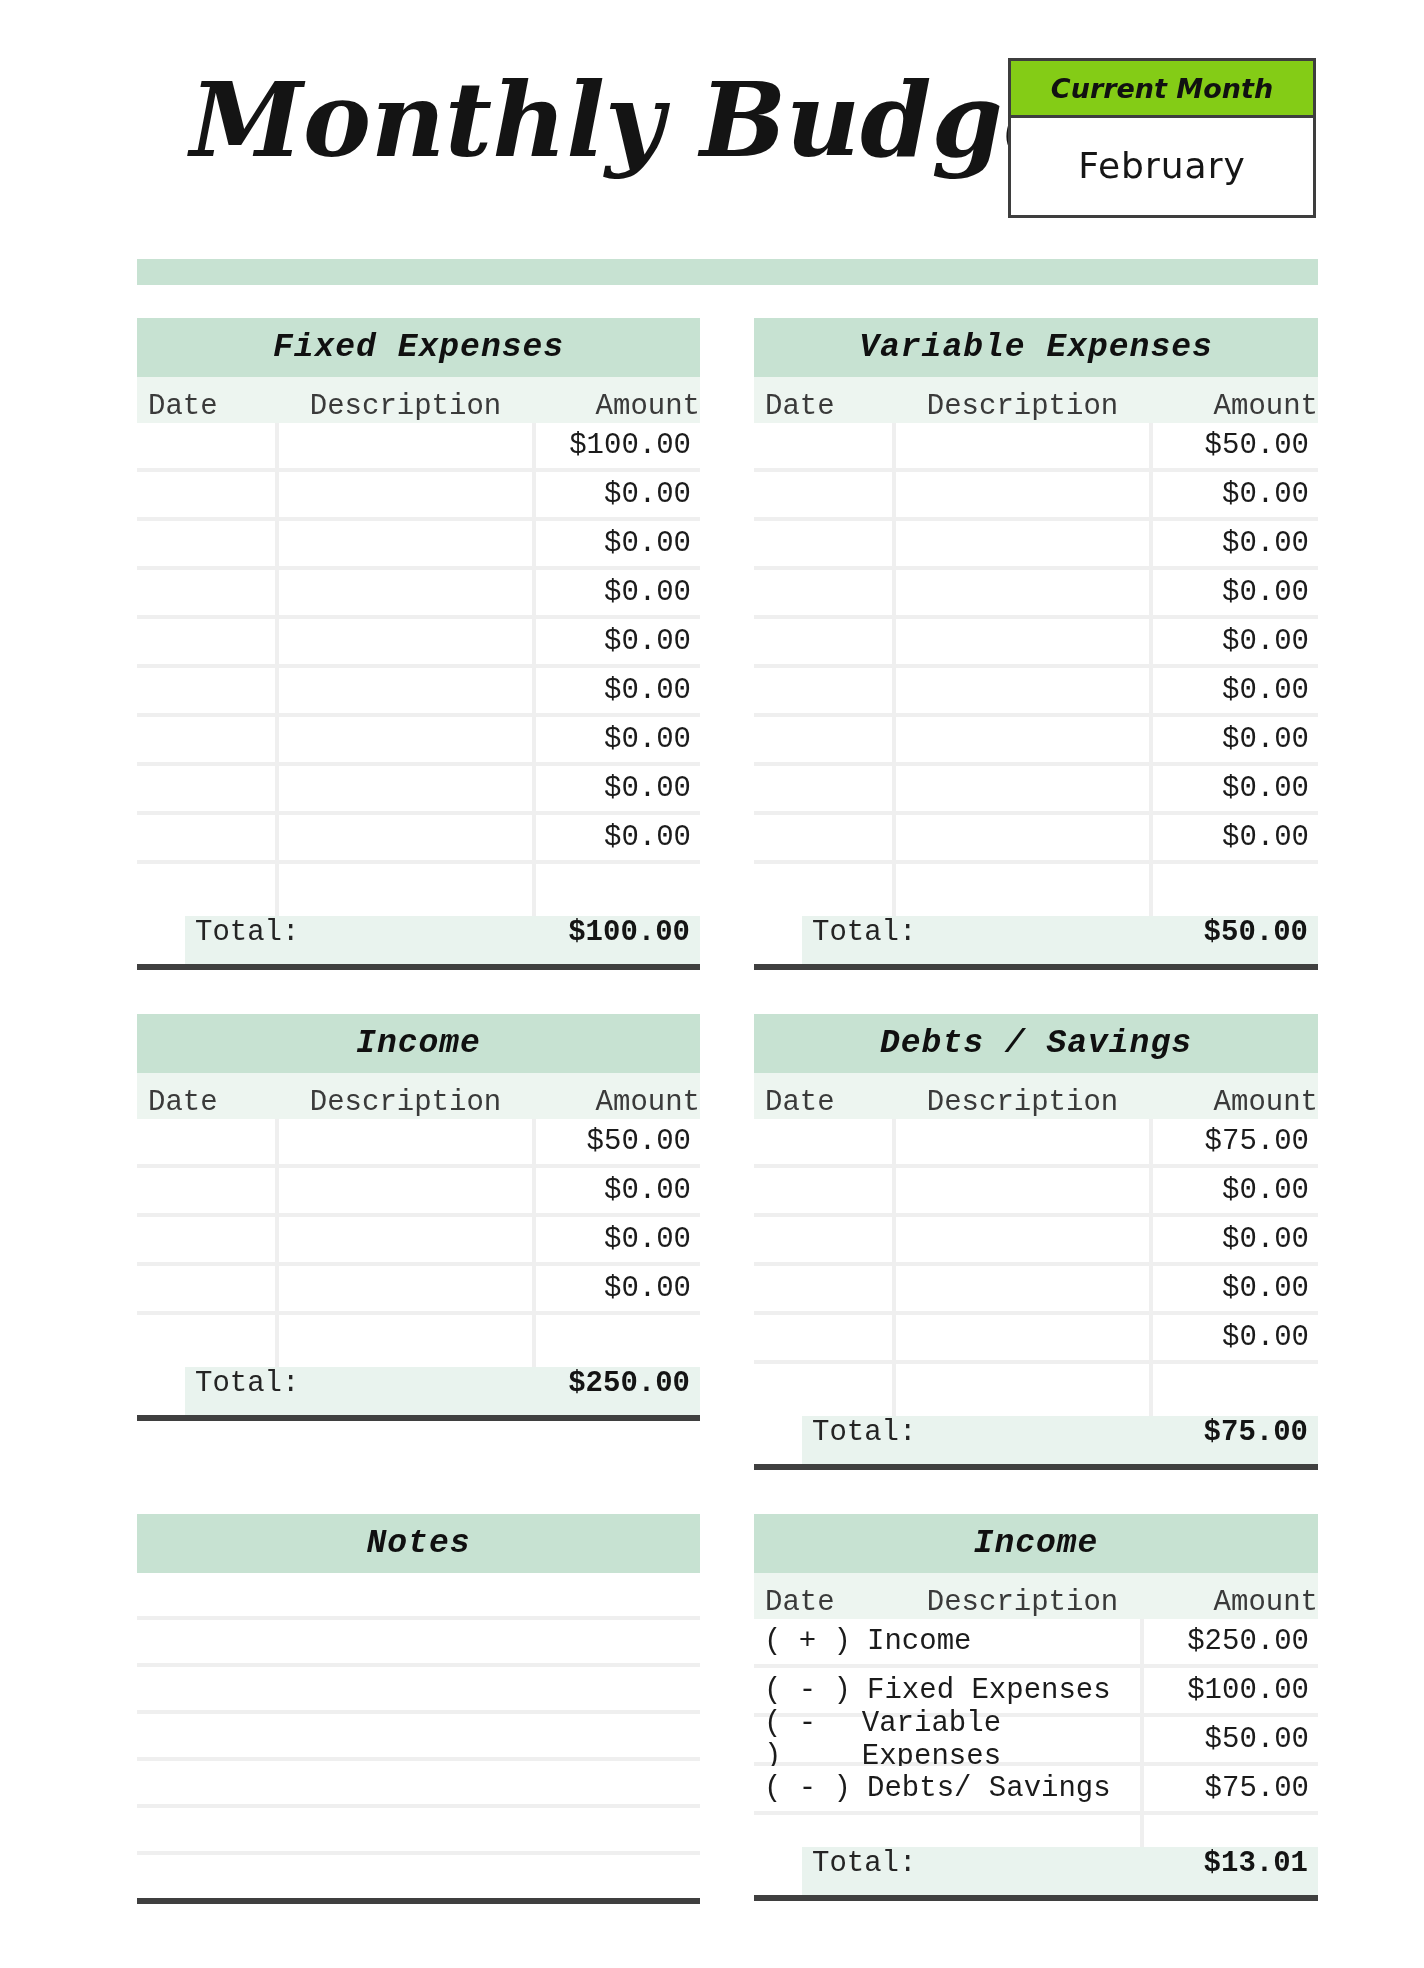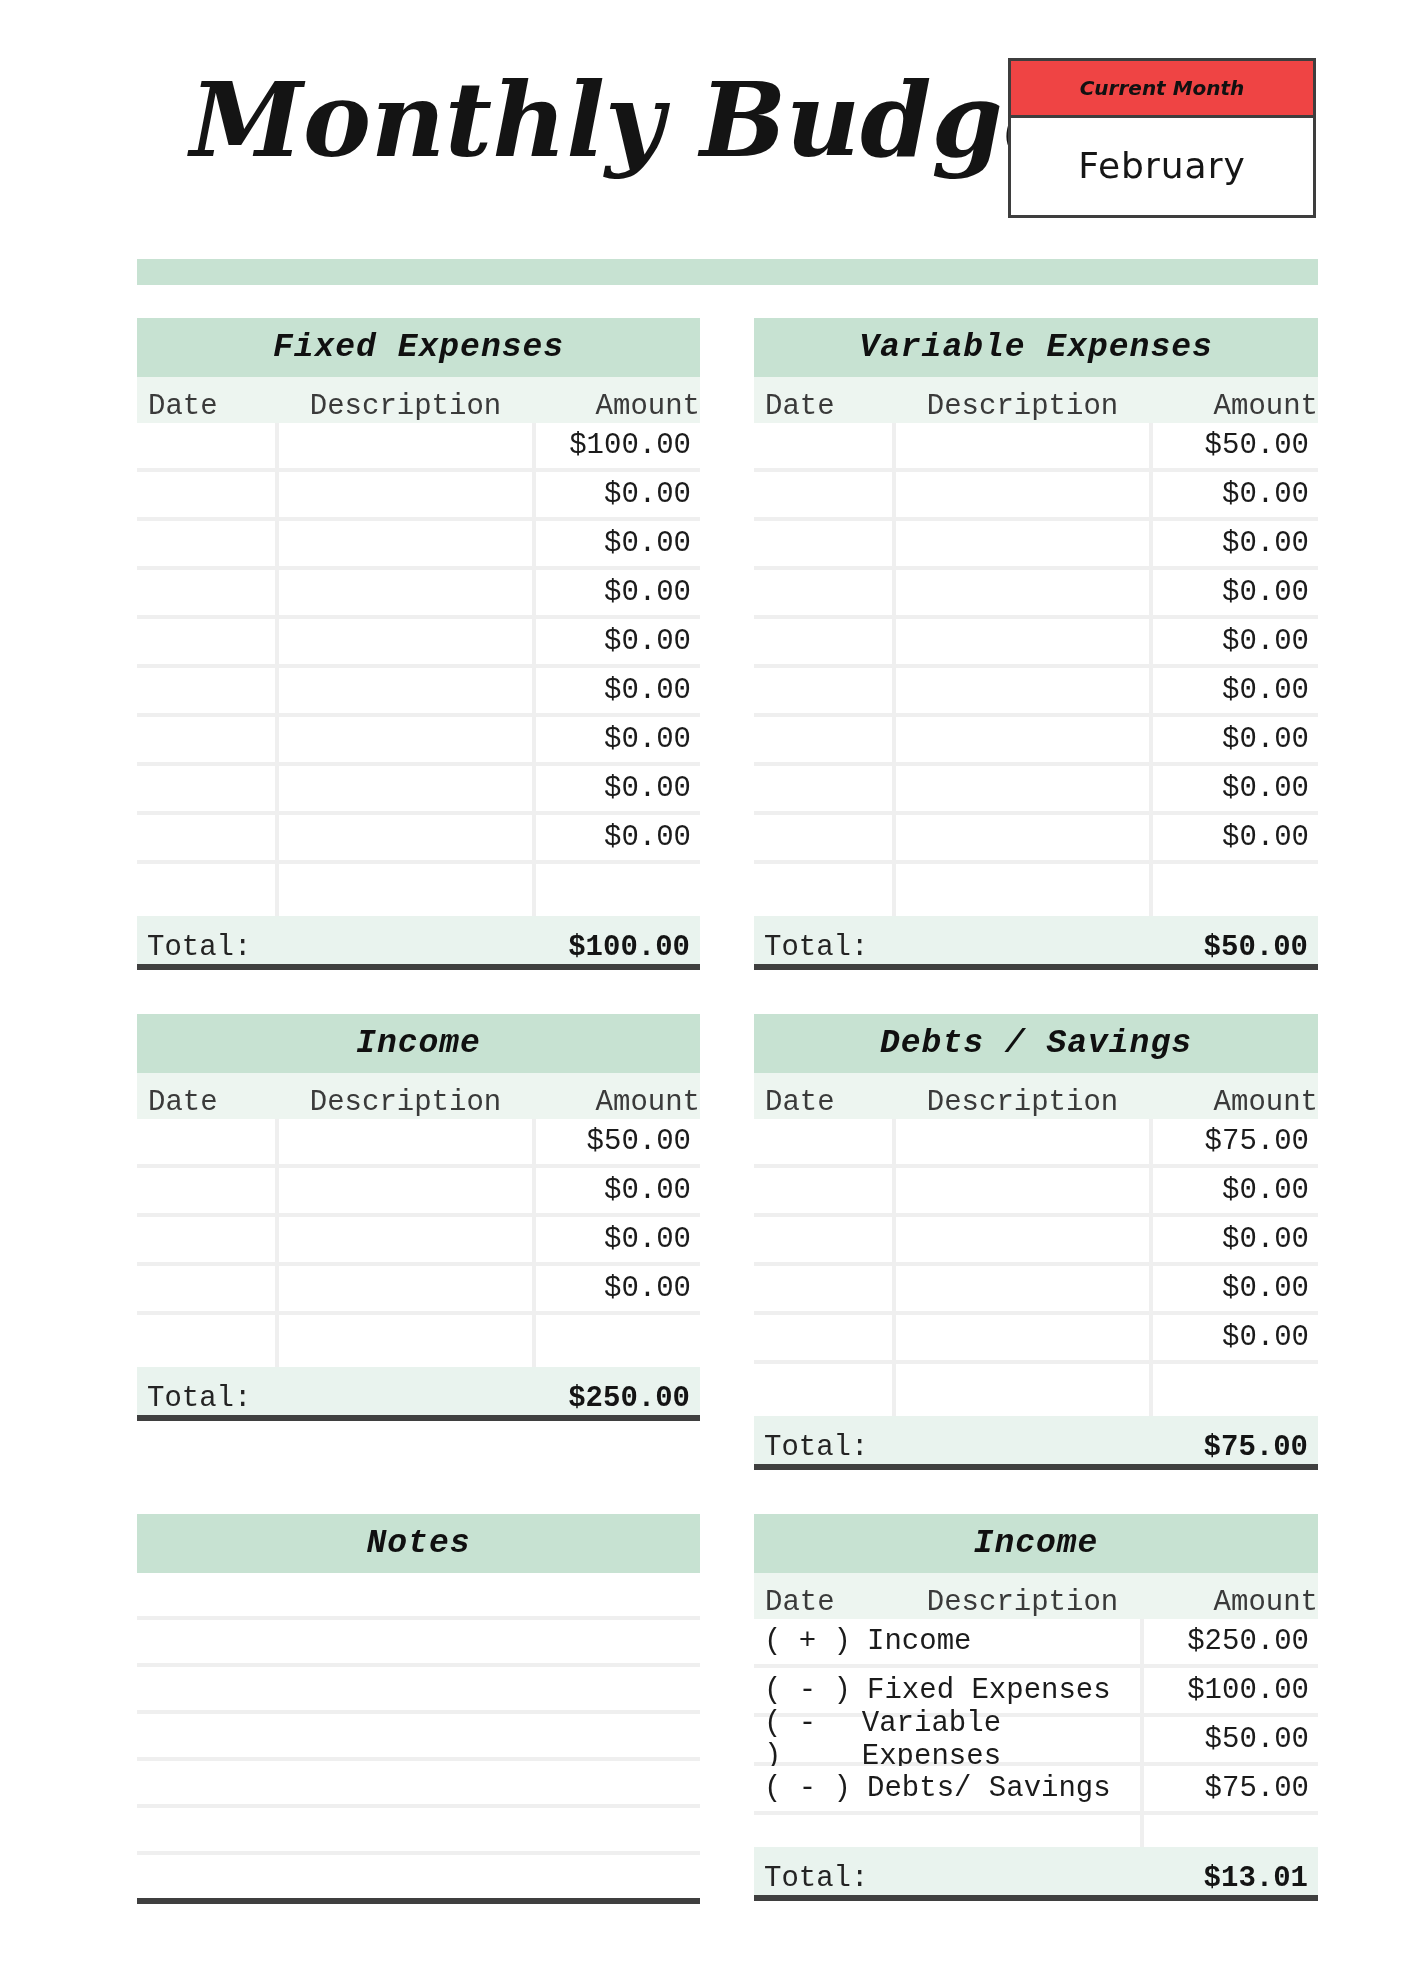--- a/index.html
+++ b/index.html
@@ -5,23 +5,23 @@
   html,body{margin:0;padding:0;background:#fff;}
   .page{position:relative;width:1424px;height:1968px;background:#ffffff;overflow:hidden;
         font-family:"DejaVu Sans",sans-serif;color:#1d1d1d;}
 
   
   .title{position:absolute;left:190px;top:52px;margin:0;
          font-family:"DejaVu Serif",serif;font-style:italic;font-weight:700;
          font-size:102px;line-height:1.35;color:#141414;white-space:nowrap;}
   .month-box{position:absolute;left:1008px;top:58px;width:308px;height:160px;
              border:3px solid #3e3e3e;background:#fff;box-sizing:border-box;}
-  .mb-head{height:57px;background:#ef4444;border-bottom:3px solid #3e3e3e;box-sizing:border-box;
+  .mb-head{height:57px;background:#84cc16;border-bottom:3px solid #3e3e3e;box-sizing:border-box;
            display:flex;align-items:center;justify-content:center;
-           font-weight:700;font-style:italic;font-size:20px;color:#111;}
+           font-weight:700;font-style:italic;font-size:27px;color:#111;}
   .mb-value{height:94px;display:flex;align-items:center;justify-content:center;
             font-size:36px;letter-spacing:1px;color:#161616;}
 
   .top-bar{position:absolute;left:137px;top:259px;width:1181px;height:26px;background:#c7e2d2;}
 
   
   .content{position:absolute;left:137px;top:318px;width:1181px;}
   .crow{display:flex;gap:54px;margin-bottom:44px;}
   .card{width:563px;font-family:Liberation Mono, monospace;}
   .crow .card:last-child{width:564px;}
@@ -36,22 +36,22 @@
 
   .rows{display:flex;flex-direction:column;gap:4px;background:#efefef;}
   .trow{display:flex;gap:4px;}
   .cell{background:#fff;height:45px;}
   .cell.date{width:138px;}
   .cell.desc{width:253px;}
   .cell.amount{flex:1;display:flex;align-items:center;justify-content:flex-end;
                padding-right:9px;box-sizing:border-box;font-size:29px;color:#1b1b1b;}
   .trow.empty .cell{height:52px;}
 
-  .total-row{height:48px;background:#e9f3ee;display:flex;align-items:flex-end;
-             justify-content:space-between;padding:0 10px;font-size:29px;color:#242424;}
+  .total-row{height:48px;background:#e9f3ee;display:flex;align-items:flex-start;
+             justify-content:space-between;padding:0 10px;font-size:29px;color:#242424;margin-left:48px;}
   .t-amount{font-weight:700;color:#141414;}
   .thick{height:6px;background:#3f3f3f;}
 
   
   .sum-rows{display:flex;flex-direction:column;gap:4px;background:#efefef;}
   .sum-row{display:flex;gap:4px;}
   .sum-label{width:386px;background:#fff;height:45px;display:flex;align-items:center;
              padding-left:10px;box-sizing:border-box;font-size:29px;color:#1b1b1b;}
   .sum-sign{margin-right:16px;}
   .sum-amount{flex:1;background:#fff;height:45px;display:flex;align-items:center;

